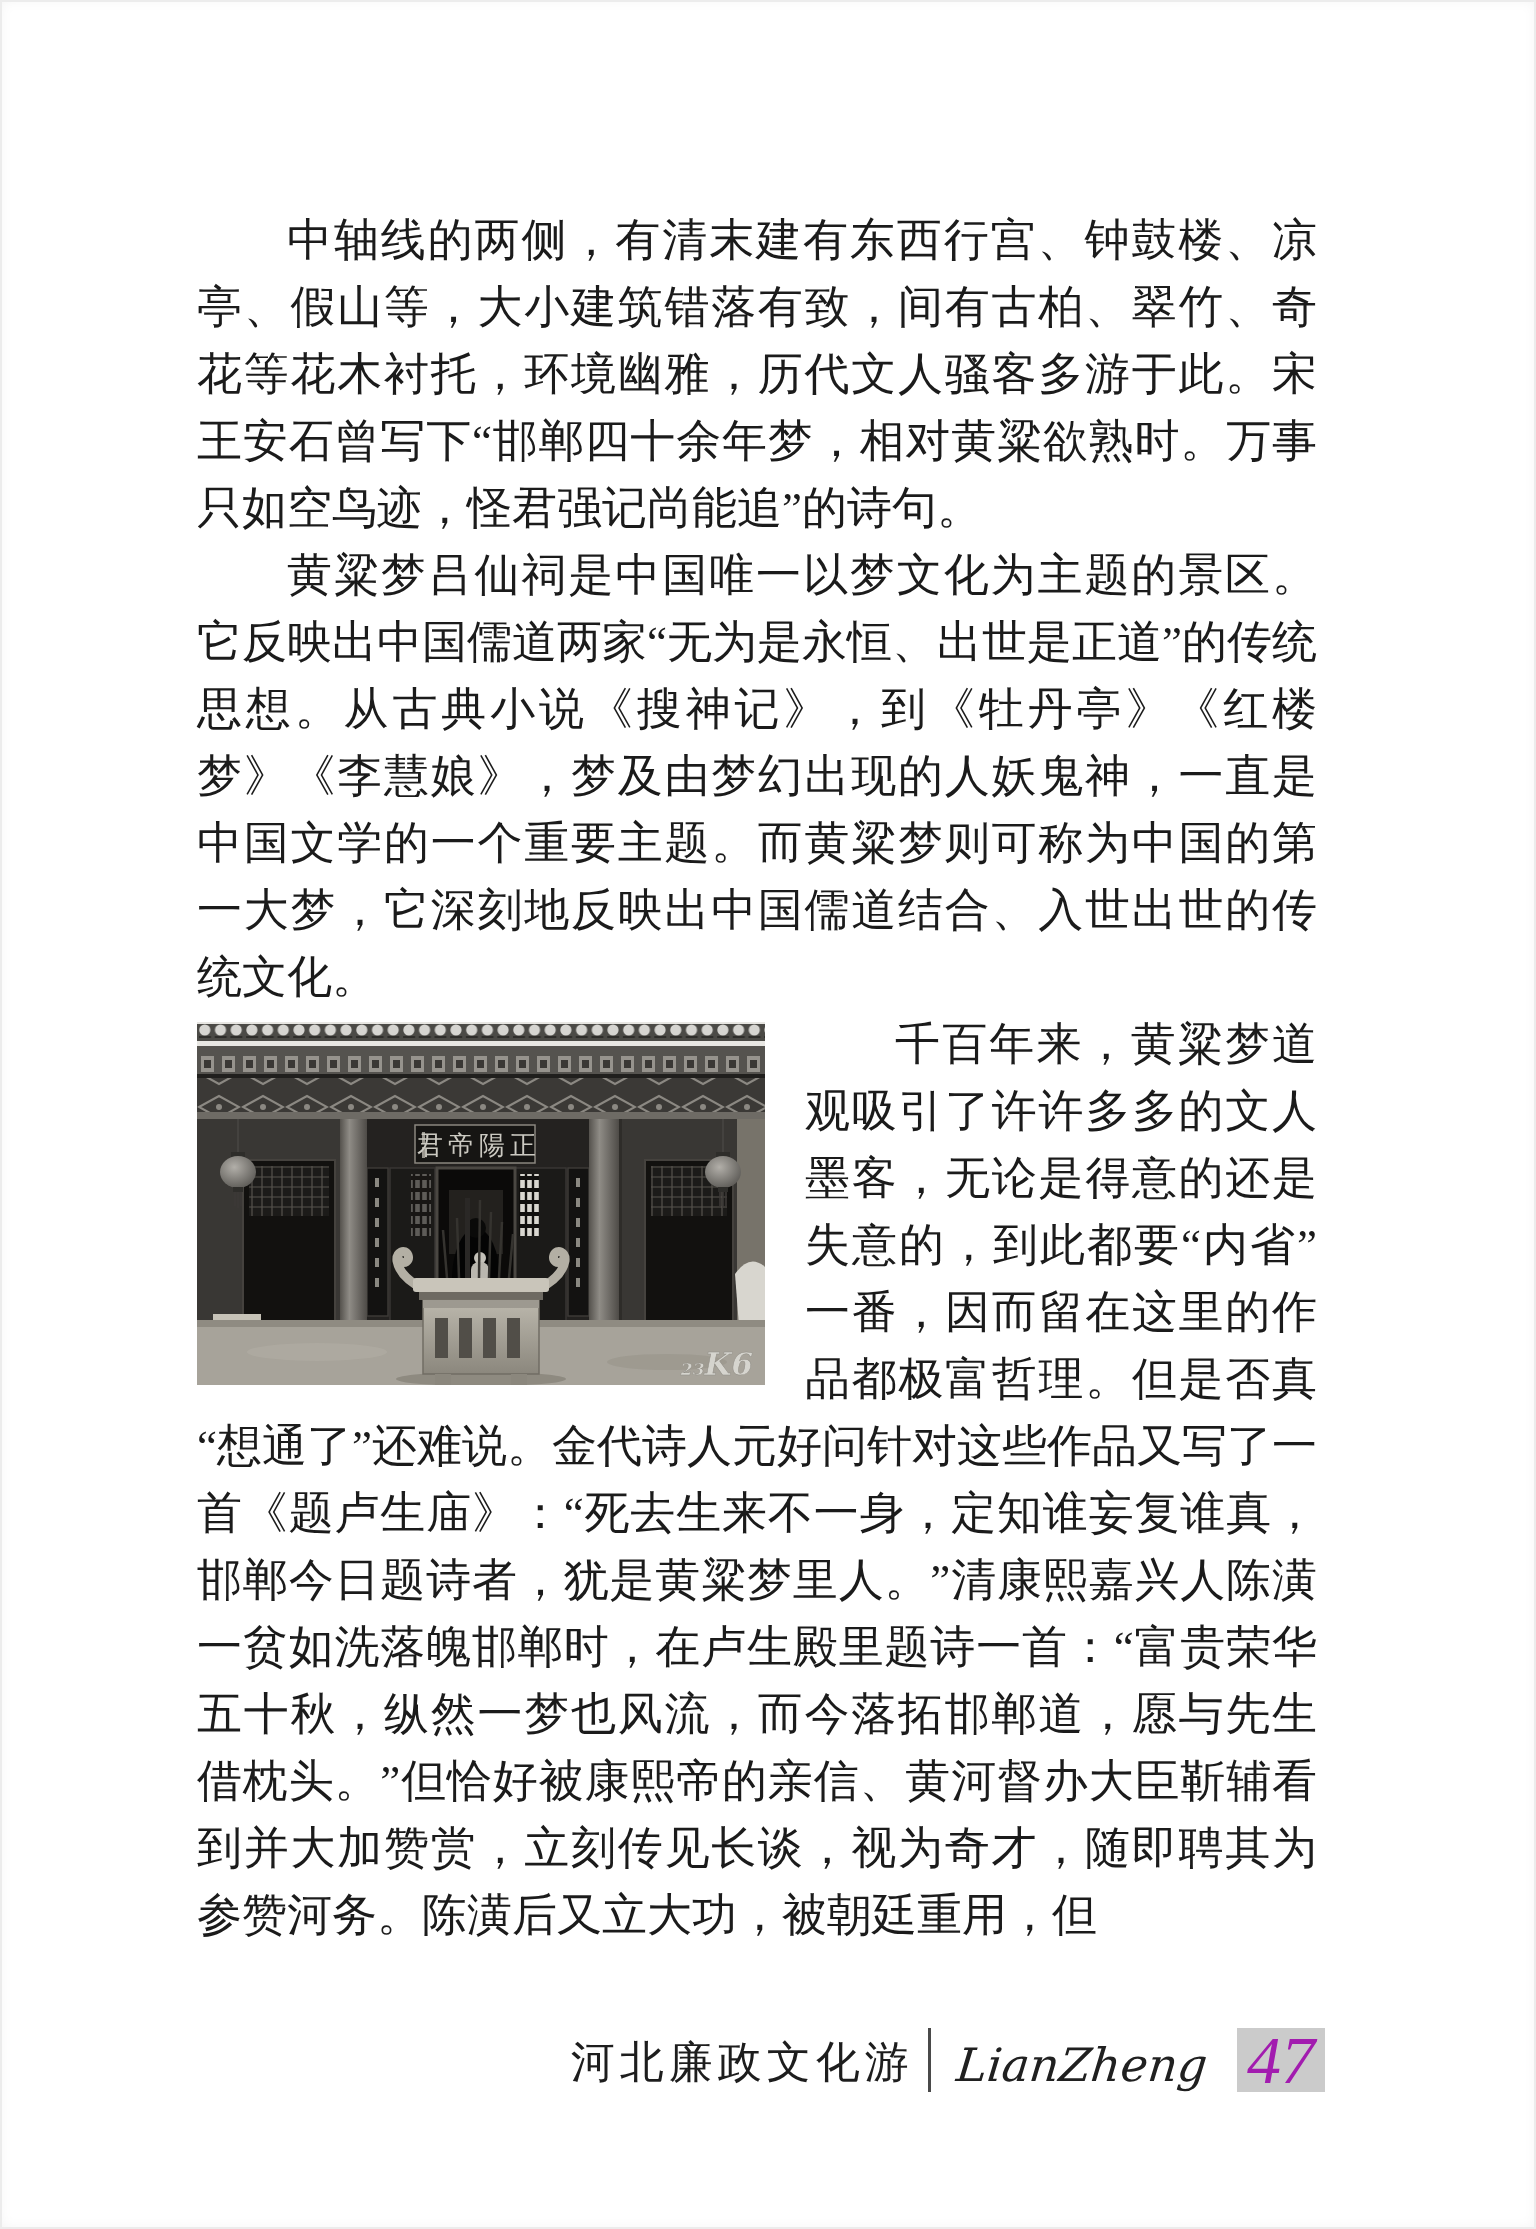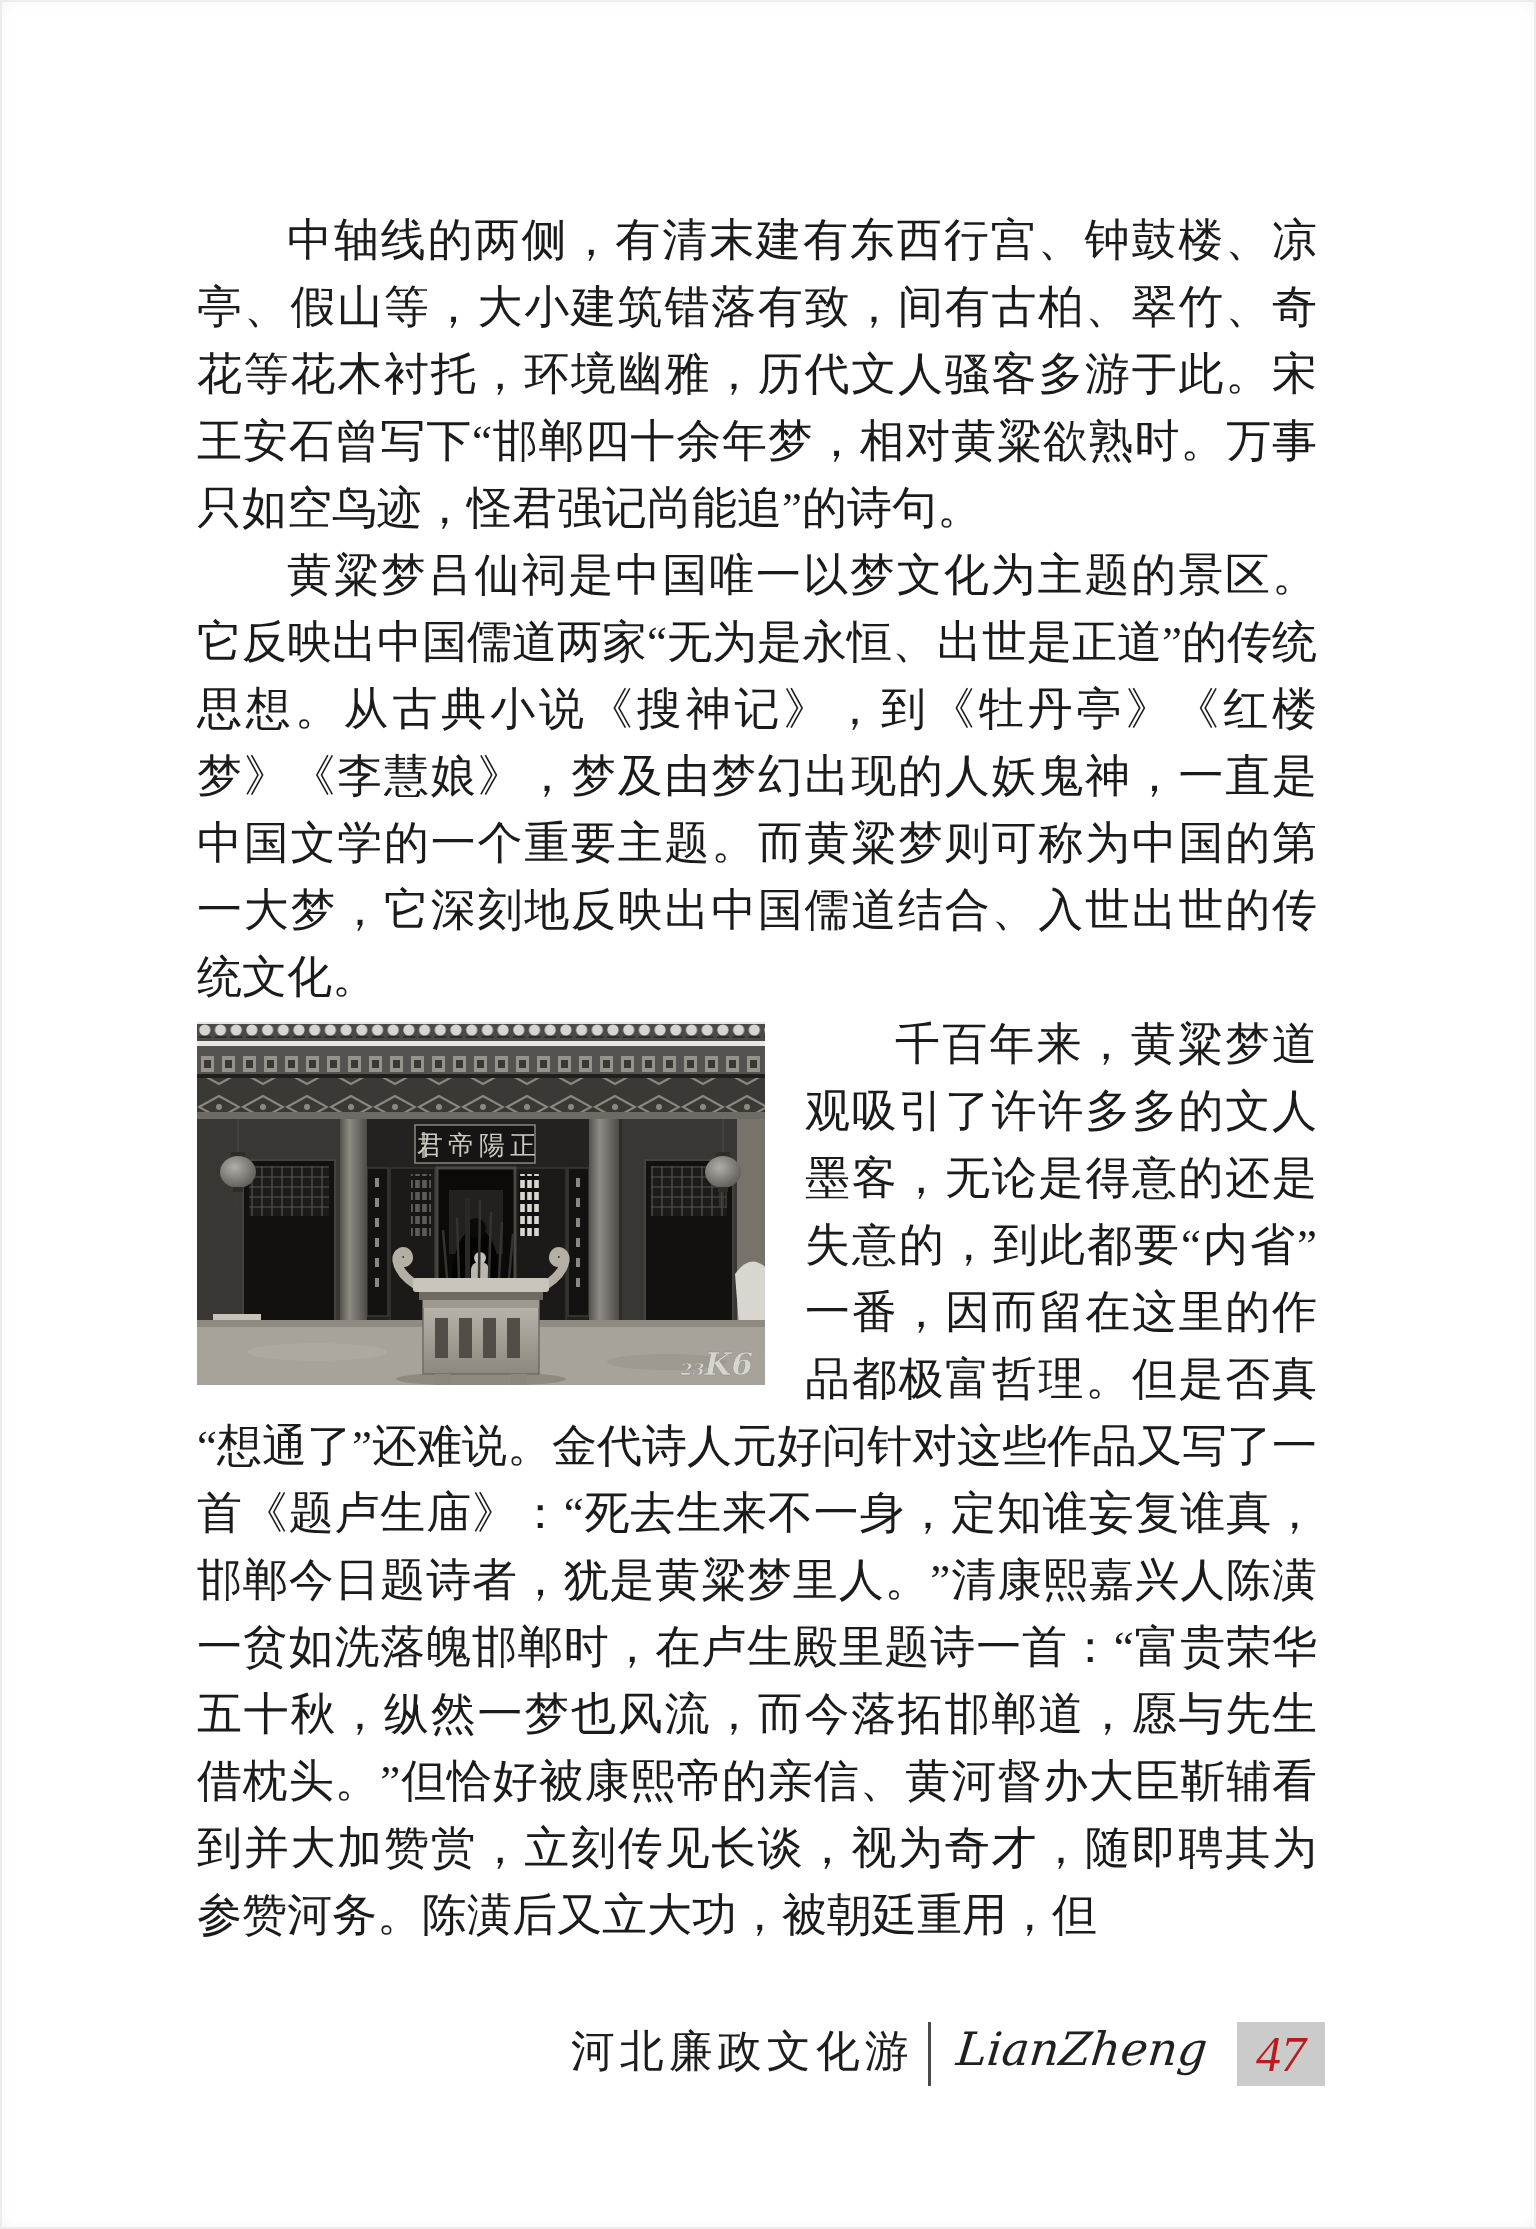--- a/index.html
+++ b/index.html
@@ -29,21 +29,21 @@
     float:left;
     width:568px;height:363px;
     margin:11px 40px 6px 0;
     display:block;
   }
   .photo-float svg{display:block;width:568px;height:363px;}
   .footer{
     position:absolute;
     top:2022px;right:211px;
     height:70px;
-    display:flex;align-items:flex-start;
+    display:flex;align-items:flex-end;
   }
   .footer-title{
     font-size:44px;
     color:#1d1d1d;
     letter-spacing:5px;
     font-weight:500;
     margin-right:14px;
     white-space:nowrap;
   }
   .footer-divider{
@@ -59,23 +59,23 @@
     margin-right:30px;
     transform:skewX(-6deg);
     white-space:nowrap;
   }
   .page-number-box{
     width:88px;height:64px;
     background:#cbcbcb;
     display:flex;align-items:center;justify-content:center;
   }
   .page-number{
-    font-size:50px;
+    font-size:68px;
     font-style:italic;
-    color:#b91c1c;
+    color:#a21caf;
     font-weight:500;
   }
 </style>
 </head>
 <body>
 
 <div class="page">
 
   <div class="text-block">
     <p>中轴线的两侧，有清末建有东西行宫、钟鼓楼、凉亭、假山等，大小建筑错落有致，间有古柏、翠竹、奇花等花木衬托，环境幽雅，历代文人骚客多游于此。宋王安石曾写下“邯郸四十余年梦，相对黄粱欲熟时。万事只如空鸟迹，怪君强记尚能追”的诗句。</p>

